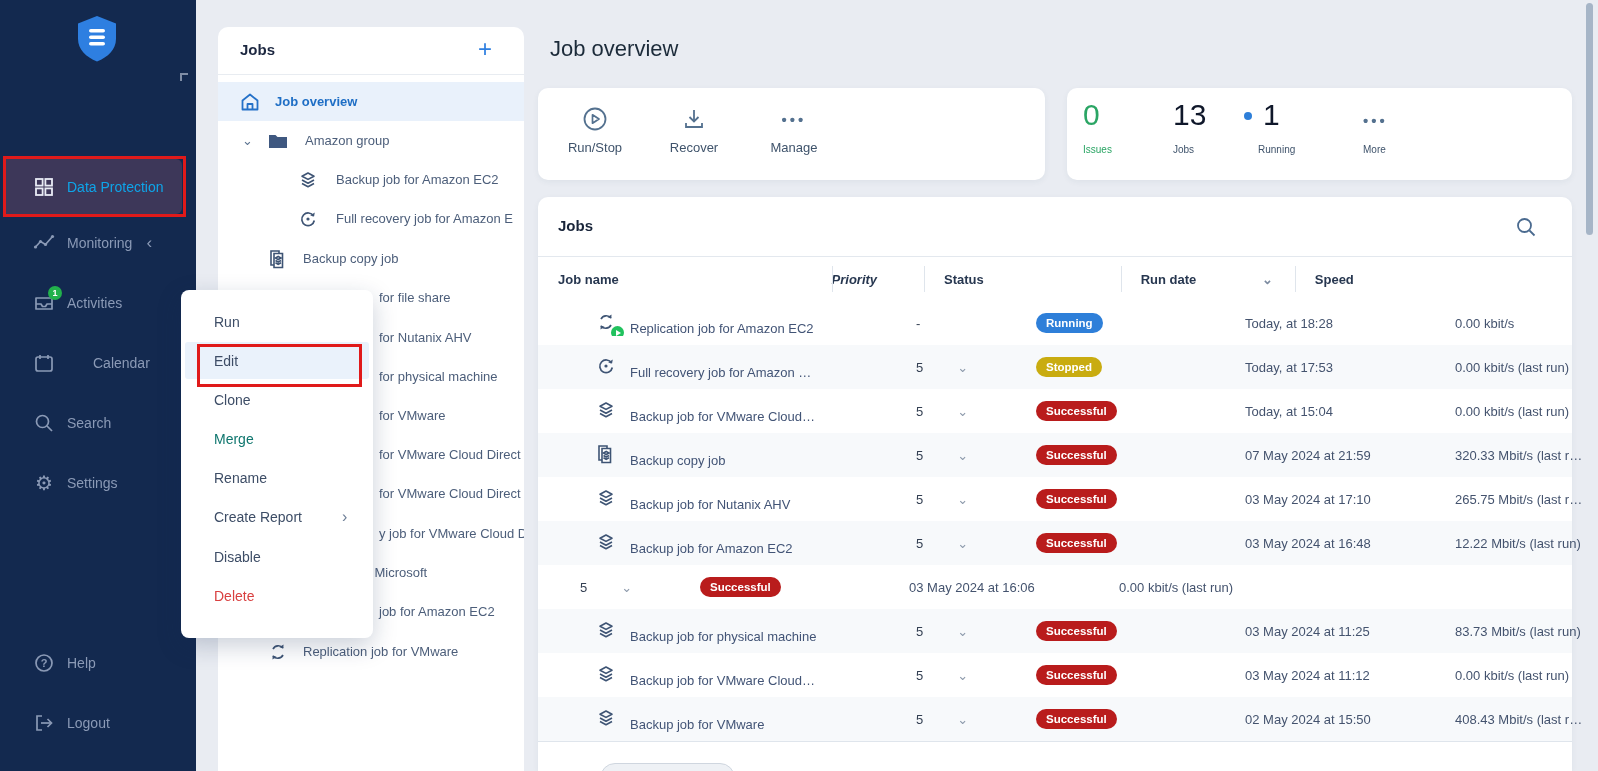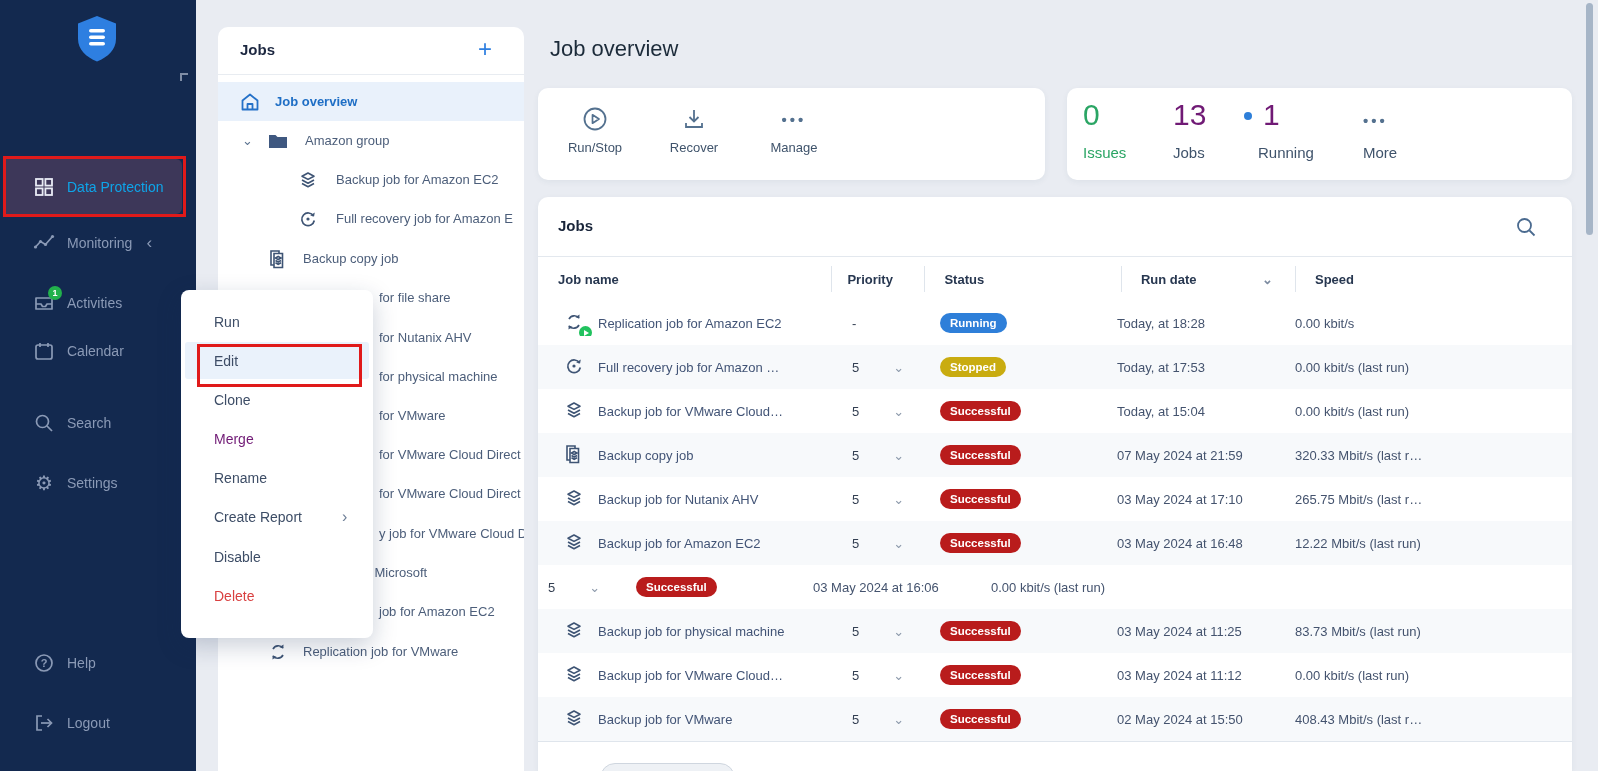--- a/index.html
+++ b/index.html
@@ -25,62 +25,62 @@
   .jp-add { position:absolute; left:252px; top:8px; font-size:24px; color:#2e7fe0; width:30px; text-align:center; cursor:pointer; font-weight:400; }
   .tree-row { position:absolute; left:0; width:306px; height:39px; display:flex; align-items:center; font-size:13px; color:#4c5e7a; white-space:nowrap; cursor:pointer; }
   .tree-row.selected { background:#e9f1fb; color:#1e6ec5; font-weight:bold; }
   .ticon { width:24px; height:24px; flex:none; color:#3e5474; }
   .tree-row.selected .ticon { color:#2471c8; }
   .t-chev { position:absolute; left:24px; top:12px; color:#5b7390; font-size:13px; }
 
   
   .ctx-menu { position:absolute; left:181px; top:290px; width:192px; height:348px; background:#fff; border-radius:8px; box-shadow:0 8px 24px rgba(20,40,80,.22); z-index:20; }
   .ctx-item { position:absolute; left:4px; width:184px; height:39px; display:flex; align-items:center; padding-left:29px; font-size:14px; color:#3d4d66; cursor:pointer; }
-  .ctx-item.disabled { color:#701a75; }
+  .ctx-item.disabled { color:#0f766e; }
   .ctx-item.danger { color:#d94040; }
   .ctx-item.hl { background:#eaf2fb; border-radius:3px; }
   .ctx-sub { position:absolute; left:157px; font-size:16px; color:#6e7f97; }
 
   
   .annot { position:absolute; border:3px solid #e01a1a; z-index:40; pointer-events:none; }
 
   
   .page-title { position:absolute; left:550px; top:36px; font-size:22px; font-weight:500; color:#1c2b3a; z-index:2; }
   .card { position:absolute; background:#fff; border-radius:10px; box-shadow:0 2px 6px rgba(40,60,90,.06); }
   .toolbar-card { left:538px; top:88px; width:507px; height:92px; }
   .tb-btn { position:absolute; top:18px; width:90px; text-align:center; cursor:pointer; color:#54718f; }
   .tb-btn .tico { height:26px; display:flex; justify-content:center; align-items:center; }
   .tb-btn .tlbl { margin-top:8px; font-size:13px; color:#3f536b; }
   .ellip { letter-spacing:3px; font-size:15px; font-weight:bold; color:#54718f; }
 
   .stats-card { left:1067px; top:88px; width:505px; height:92px; }
   .stat { position:absolute; top:0; height:100%; }
-  .stat .num { position:absolute; top:10px; font-size:30px; color:#701a75; }
-  .stat .lbl { position:absolute; top:56px; font-size:15px; color:#3f536b; white-space:nowrap; }
+  .stat .num { position:absolute; top:10px; font-size:30px; color:#0f172a; }
+  .stat .lbl { position:absolute; top:56px; font-size:10px; color:#3f536b; white-space:nowrap; }
   .stat.issues .num, .stat.issues .lbl { color:#2aa564; }
   .run-dot { position:absolute; left:-19px; top:24px; width:8px; height:8px; border-radius:50%; background:#2e7fd9; }
 
   .table-card { left:538px; top:197px; width:1034px; height:574px; border-radius:10px 10px 0 0; }
   .tc-header { position:relative; height:60px; border-bottom:1px solid #e3e8ee; }
   .tc-title { position:absolute; left:20px; top:20px; font-size:15px; font-weight:bold; color:#19253a; }
   .tc-search { position:absolute; left:976px; top:18px; width:24px; height:24px; color:#4a6a8f; cursor:pointer; }
   .cols { position:relative; height:44px; display:flex; font-size:13px; font-weight:600; color:#273750; align-items:flex-start; }
   .cols .c { position:relative; height:100%; display:flex; align-items:center; }
   .cols .vline { position:absolute; left:0; top:9px; height:26px; width:1px; background:#dfe5ec; }
   .c-name { width:304px; padding-left:20px; }
-  .c-pri { width:96px; padding-left:16px; }
+  .c-pri { width:96px; padding-left:0;font-style:italic; }
   .c-status { width:167px; padding-left:20px; }
   .c-date { width:180px; padding-left:20px;margin-left:35px; }
   .c-speed { width:287px; padding-left:20px; }
   .sort-chev { position:absolute; right:22px; color:#7c8ba0; font-size:13px; }
 
   .rows { position:absolute; left:0; top:104px; width:1034px; border-bottom:1px solid #dfe5ec; }
   .trow { display:flex; height:44px; align-items:center; font-size:13px; cursor:pointer; }
   .trow:nth-child(even) { background:#f7f9fb; }
-  .cell { flex:none; display:flex; align-items:center; overflow:hidden; white-space:nowrap; }
+  .cell { flex:none; display:flex; align-items:flex-end; overflow:hidden; white-space:nowrap;margin-left:32px; }
   .cell.name { width:304px; padding-left:24px; color:#425476; }
   .jicon { width:26px; height:26px; margin-right:10px; position:relative; color:#3e5474; flex:none; }
   .cell.pri { width:96px; padding-left:10px; color:#333f52; }
   .pchev { margin-left:34px; color:#8c99ab; font-size:13px; }
   .cell.status { width:167px; padding-left:2px; }
   .badge { height:20px; border-radius:10px; padding:0 10px; display:inline-flex; align-items:center; color:#fff; font-size:11.5px; font-weight:bold; }
   .badge.running { background:#2e7fd9; }
   .badge.stopped { background:#c9ac10; }
   .badge.successful { background:#b91c1c; }
   .cell.date { width:180px; padding-left:12px; }
@@ -137,21 +137,21 @@
   <div class="nav-item" style="top:281px;">
     <span class="nico">
         <svg viewBox="0 0 22 22" width="22" height="22">
           <path d="M3 6 H19 V17 H3 Z M3 12 H8 L9.5 14.5 H12.5 L14 12 H19" fill="none" stroke="#8b9ab6" stroke-width="1.7" stroke-linejoin="round"></path>
         </svg>
         <span class="badge-green">1</span>
       </span>
     <span>Activities</span>
   </div>
 
-  <div class="nav-item" style="top:329px;">
+  <div class="nav-item" style="top:341px;gap:26px;">
     <span class="nico">
         <svg viewBox="0 0 22 22" width="22" height="22">
           <rect x="3" y="5" width="16" height="14" rx="2" fill="none" stroke="#8b9ab6" stroke-width="1.7"></rect>
           <line x1="7" y1="3" x2="7" y2="7" stroke="#8b9ab6" stroke-width="1.7"></line>
           <line x1="15" y1="3" x2="15" y2="7" stroke="#8b9ab6" stroke-width="1.7"></line>
         </svg>
       </span>
     <span>Calendar</span>
   </div>
 

